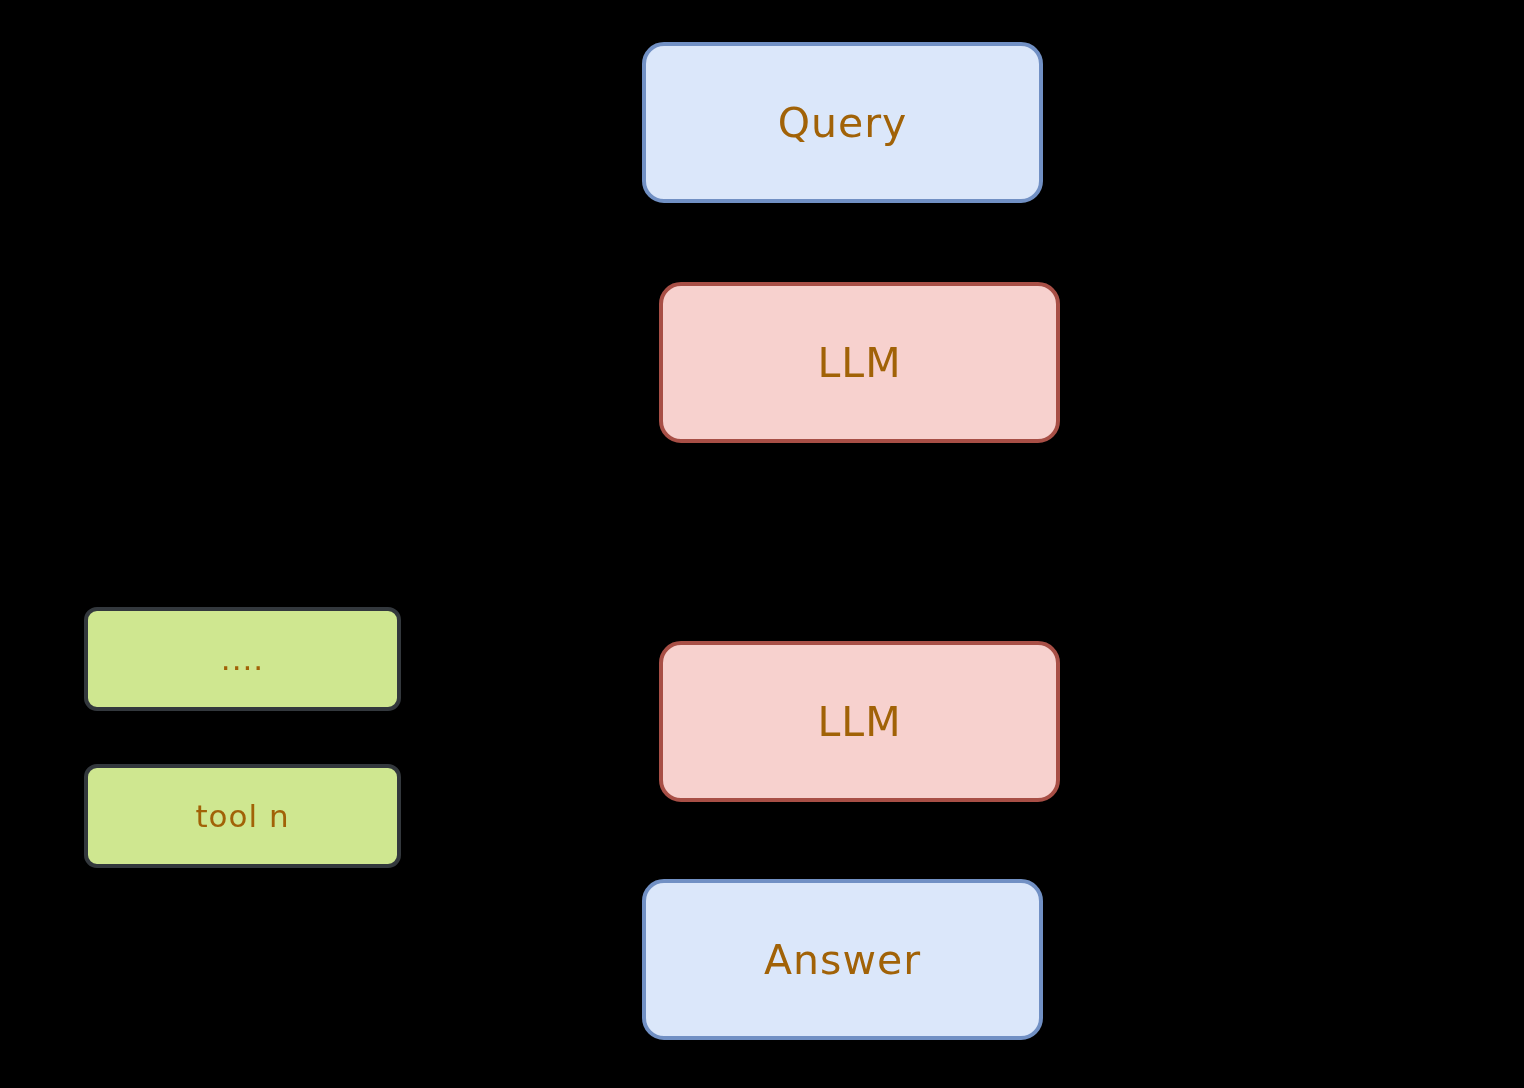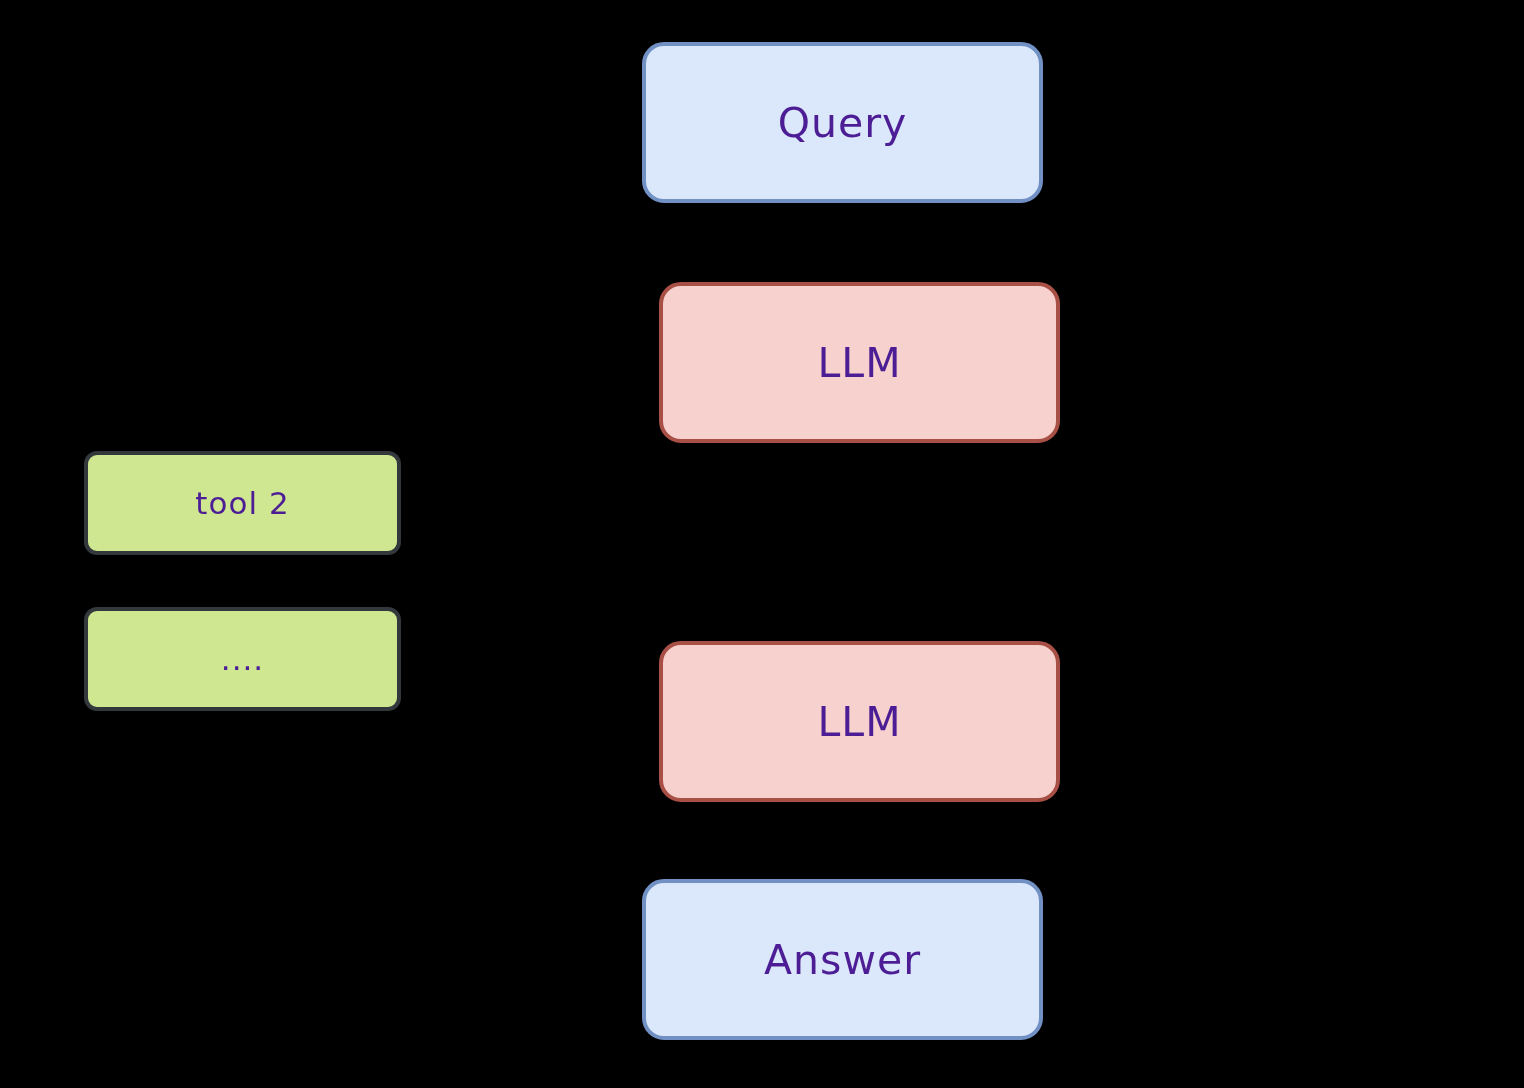--- a/index.html
+++ b/index.html
@@ -14,21 +14,21 @@
     background: #000000;
     overflow: hidden;
     font-family: "DejaVu Sans", "Liberation Sans", sans-serif;
   }
   .box {
     position: absolute;
     box-sizing: border-box;
     display: flex;
     align-items: center;
     justify-content: center;
-    color: #4c1d95;
+    color: #a16207;
     text-align: center;
   }
   
   .tool-box {
     left: 84px;
     width: 317px;
     height: 104px;
     background: #cfe790;
     border: 4px solid #33383d;
     border-radius: 13px;
@@ -65,25 +65,25 @@
 
   .box-label {
     pointer-events: none;
   }
 </style>
 </head>
 <body>
 
 <div id="canvas">
 
-  <div class="box tool-box" id="tool-2">
-    <span class="box-label">tool 2</span>
-  </div>
   <div class="box tool-box" id="tool-dots">
     <span class="box-label">....</span>
+  </div>
+  <div class="box tool-box" id="tool-n">
+    <span class="box-label">tool n</span>
   </div>
 
   <div class="box flow-box flow-io" id="query">
     <span class="box-label">Query</span>
   </div>
   <div class="box flow-box flow-llm" id="llm-1">
     <span class="box-label">LLM</span>
   </div>
   <div class="box flow-box flow-llm" id="llm-2">
     <span class="box-label">LLM</span>

